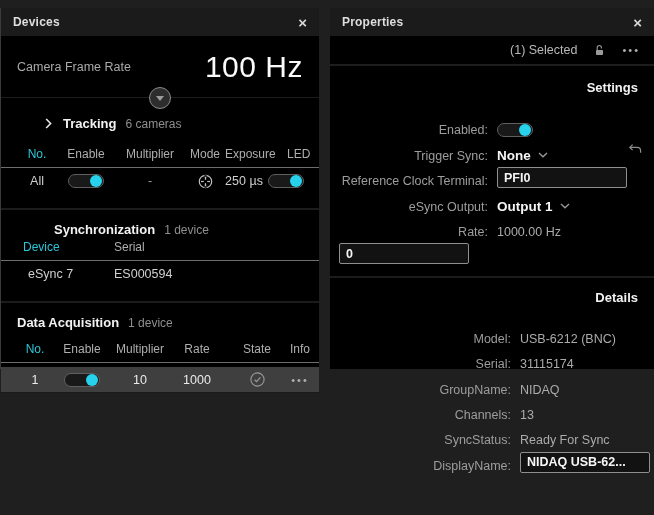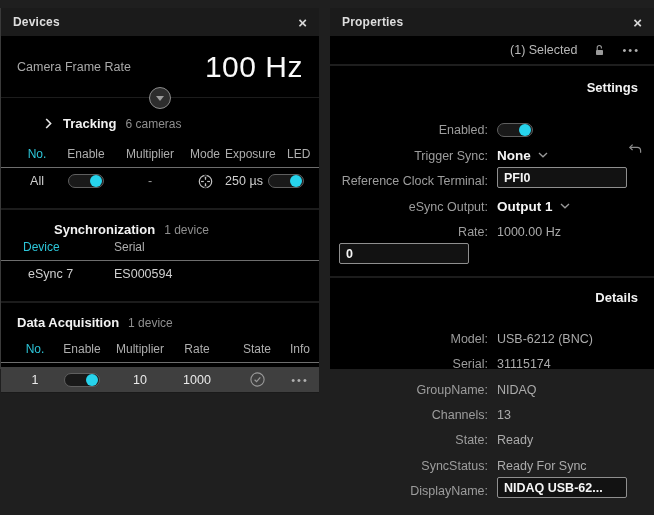--- a/index.html
+++ b/index.html
@@ -248,21 +248,21 @@
       <div class="prop-row">
         <div class="prop-control">
           <input class="tinput" type="text" value="0" style="">
         </div>
       </div>
     </div>
 
   <div class="divider" style="margin-top:12px;"></div>
 
   <div class="prop-heading" style="margin-top:12px;">Details</div>
-  <div class="prop-rows" style="margin-top:12px;" id="details-rows">
+  <div class="prop-rows" style="margin-top:12px;margin-left:23px;" id="details-rows">
       <div class="prop-row">
         <span class="prop-label">Model:</span>
         <div class="prop-control">
           <span class="ro-value">USB-6212 (BNC)</span>
         </div>
       </div>
       <div class="prop-row">
         <span class="prop-label">Serial:</span>
         <div class="prop-control">
           <span class="ro-value">31115174</span>
@@ -271,26 +271,20 @@
       <div class="prop-row">
         <span class="prop-label">GroupName:</span>
         <div class="prop-control">
           <span class="ro-value">NIDAQ</span>
         </div>
       </div>
       <div class="prop-row">
         <span class="prop-label">Channels:</span>
         <div class="prop-control">
           <span class="ro-value">13</span>
-        </div>
-      </div>
-      <div class="prop-row">
-        <span class="prop-label">State:</span>
-        <div class="prop-control">
-          <span class="ro-value">Ready</span>
         </div>
       </div>
       <div class="prop-row">
         <span class="prop-label">SyncStatus:</span>
         <div class="prop-control">
           <span class="ro-value">Ready For Sync</span>
         </div>
       </div>
       <div class="prop-row">
         <span class="prop-label">DisplayName:</span>

